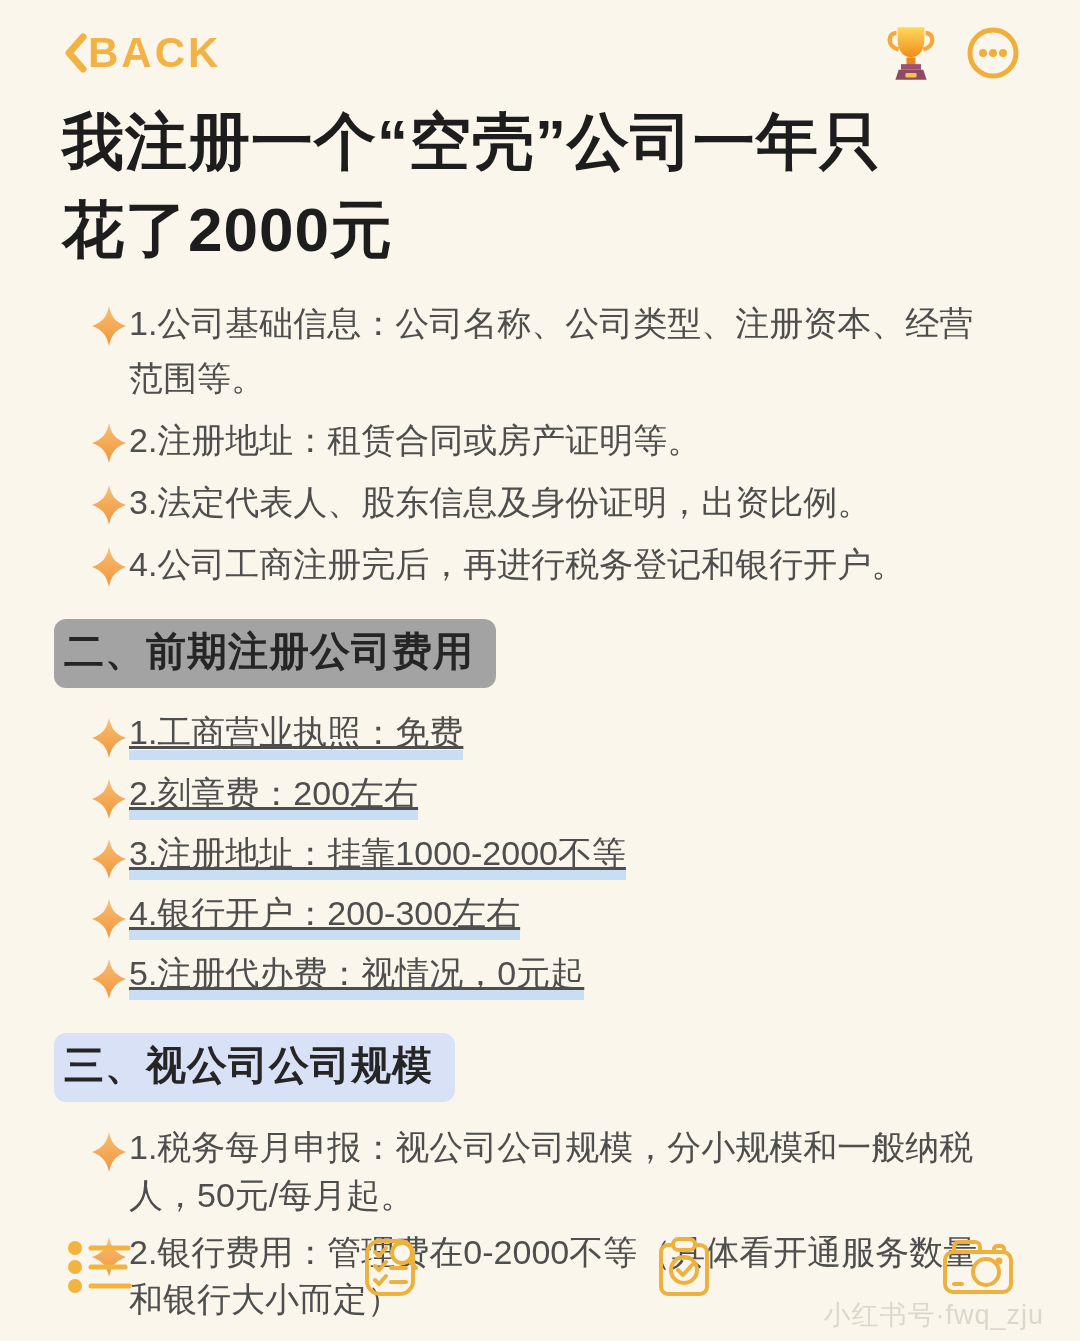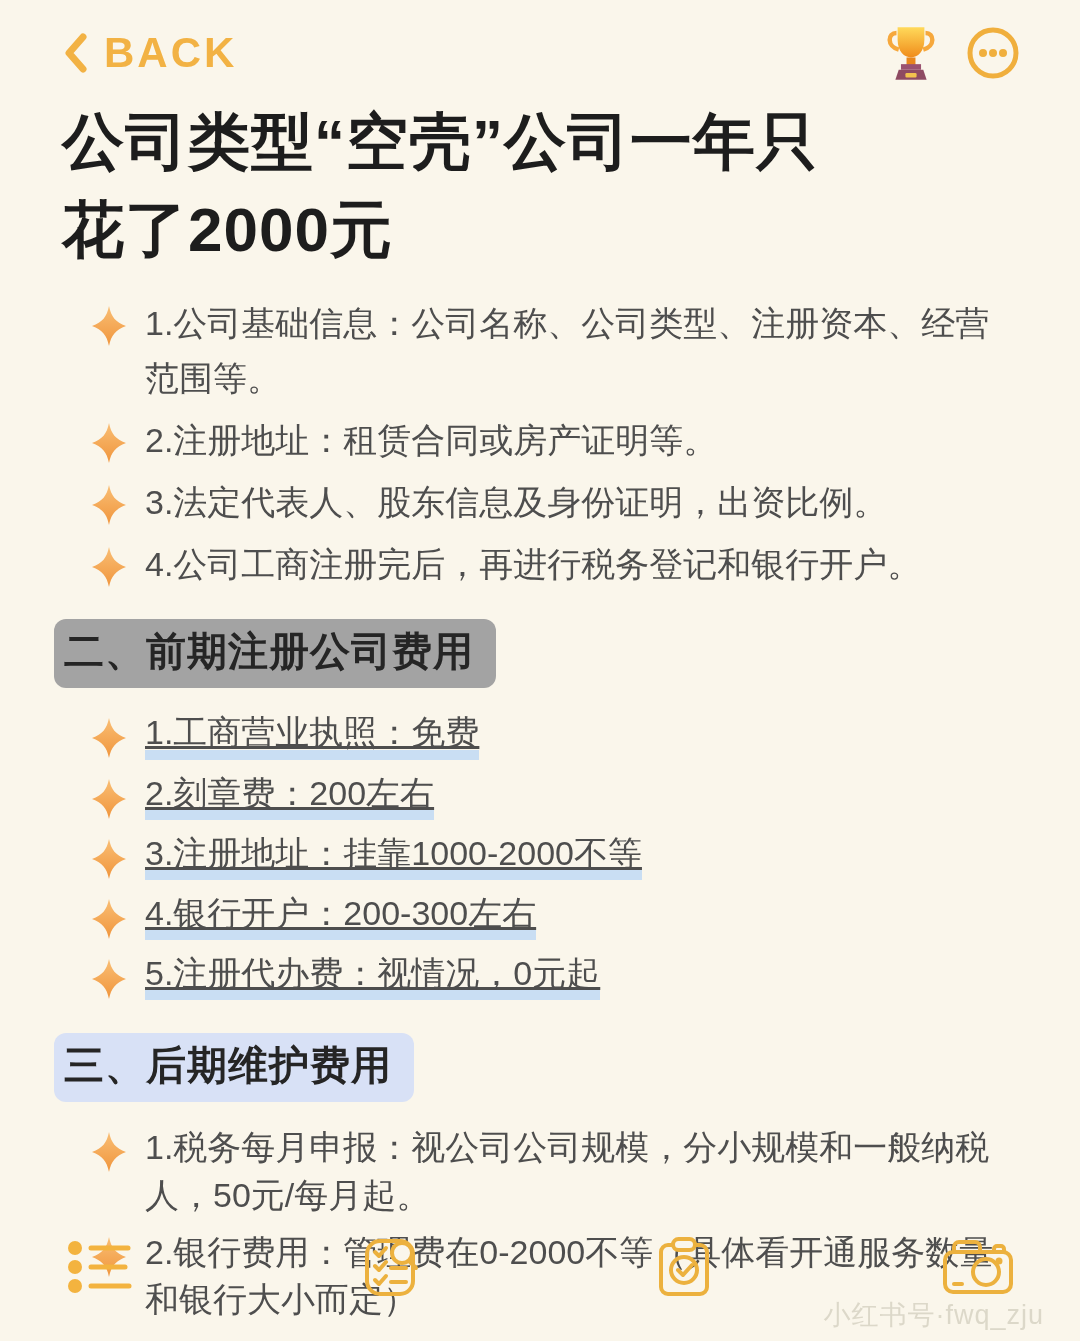--- a/index.html
+++ b/index.html
@@ -16,21 +16,21 @@
   
   .topbar {
     padding: 24px 60px 0 62px;
     display: flex;
     align-items: center;
     justify-content: space-between;
   }
   .back {
     display: flex;
     align-items: center;
-    gap: 16px;
+    gap: 0;
     color: #F2B244;
     font-size: 42px;
     font-weight: 700;
     letter-spacing: 3px;
     cursor: pointer;
   }
   .top-right { display: flex; align-items: center; gap: 28px; }
 
   
   .title {
@@ -55,21 +55,21 @@
   }
   .sec1 .sec-head { background: #FAF1B4; margin-top: 18px; }
   .sec2 .sec-head { background: #a3a3a3; margin-top: 20px; }
   .sec3 .sec-head { background: #D8E1F6; margin-top: 22px; }
 
   
   .list { margin: 22px 60px 0 92px; list-style: none; }
   .item {
     display: flex;
     align-items: flex-start;
-    gap: 19px;
+    gap: 3px;
     font-size: 34px;
     color: #4e4e4e;
     font-weight: 500;
   }
   .sec1 .item { line-height: 1.62; margin-bottom: 7px; }
   .sec2 .item { line-height: 1.30; margin-bottom: 11px; }
   .sec3 .item { line-height: 1.40; margin-bottom: 9px; }
   .item .spark { flex: 0 0 34px; margin-top: 8px; }
   .sec1 .item .spark { margin-top: 10px; }
   .item .txt { max-width: 850px; }
@@ -135,21 +135,21 @@
         <circle cx="27" cy="27" r="23" fill="none" stroke="#F0AF3D" stroke-width="5"></circle>
         <circle cx="17" cy="27" r="4" fill="#F0AF3D"></circle>
         <circle cx="27" cy="27" r="4" fill="#F0AF3D"></circle>
         <circle cx="37" cy="27" r="4" fill="#F0AF3D"></circle>
       </svg>
     </span>
   </div>
 </div>
 
 <div class="title">
-  <div>公司类型“空壳”公司一年只</div>
+  <div>我注册一个“空壳”公司一年只</div>
   <div>花了2000元</div>
 </div>
 
 <svg width="0" height="0" style="position:absolute">
   <defs>
     <linearGradient id="sg" x1="0" y1="0" x2="0" y2="1">
       <stop offset="0" stop-color="#F9BE74"></stop>
         <stop offset="1" stop-color="#F0953C"></stop>
     </linearGradient>
     <path id="sparkle" d="M17 0 C19.2 11 23.5 16 34 20 C23.5 24 19.2 29 17 40 C14.8 29 10.5 24 0 20 C10.5 16 14.8 11 17 0 Z"></path>
@@ -233,21 +233,21 @@
           <svg width="34" height="40" viewBox="0 0 34 40">
             <use href="#sparkle" fill="url(#sg)"></use>
           </svg>
         </span>
       <span class="txt u">5.注册代办费：视情况，0元起</span>
     </li>
   </ul>
 </div>
 
 <div class="sec3">
-  <div class="sec-head">三、后期维护费用</div>
+  <div class="sec-head">三、视公司公司规模</div>
   <ul class="list">
     <li class="item">
       <span class="spark">
           <svg width="34" height="40" viewBox="0 0 34 40">
             <use href="#sparkle" fill="url(#sg)"></use>
           </svg>
         </span>
       <span class="txt">1.税务每月申报：视公司公司规模，分小规模和一般纳税人，50元/每月起。</span>
     </li>
     <li class="item">

